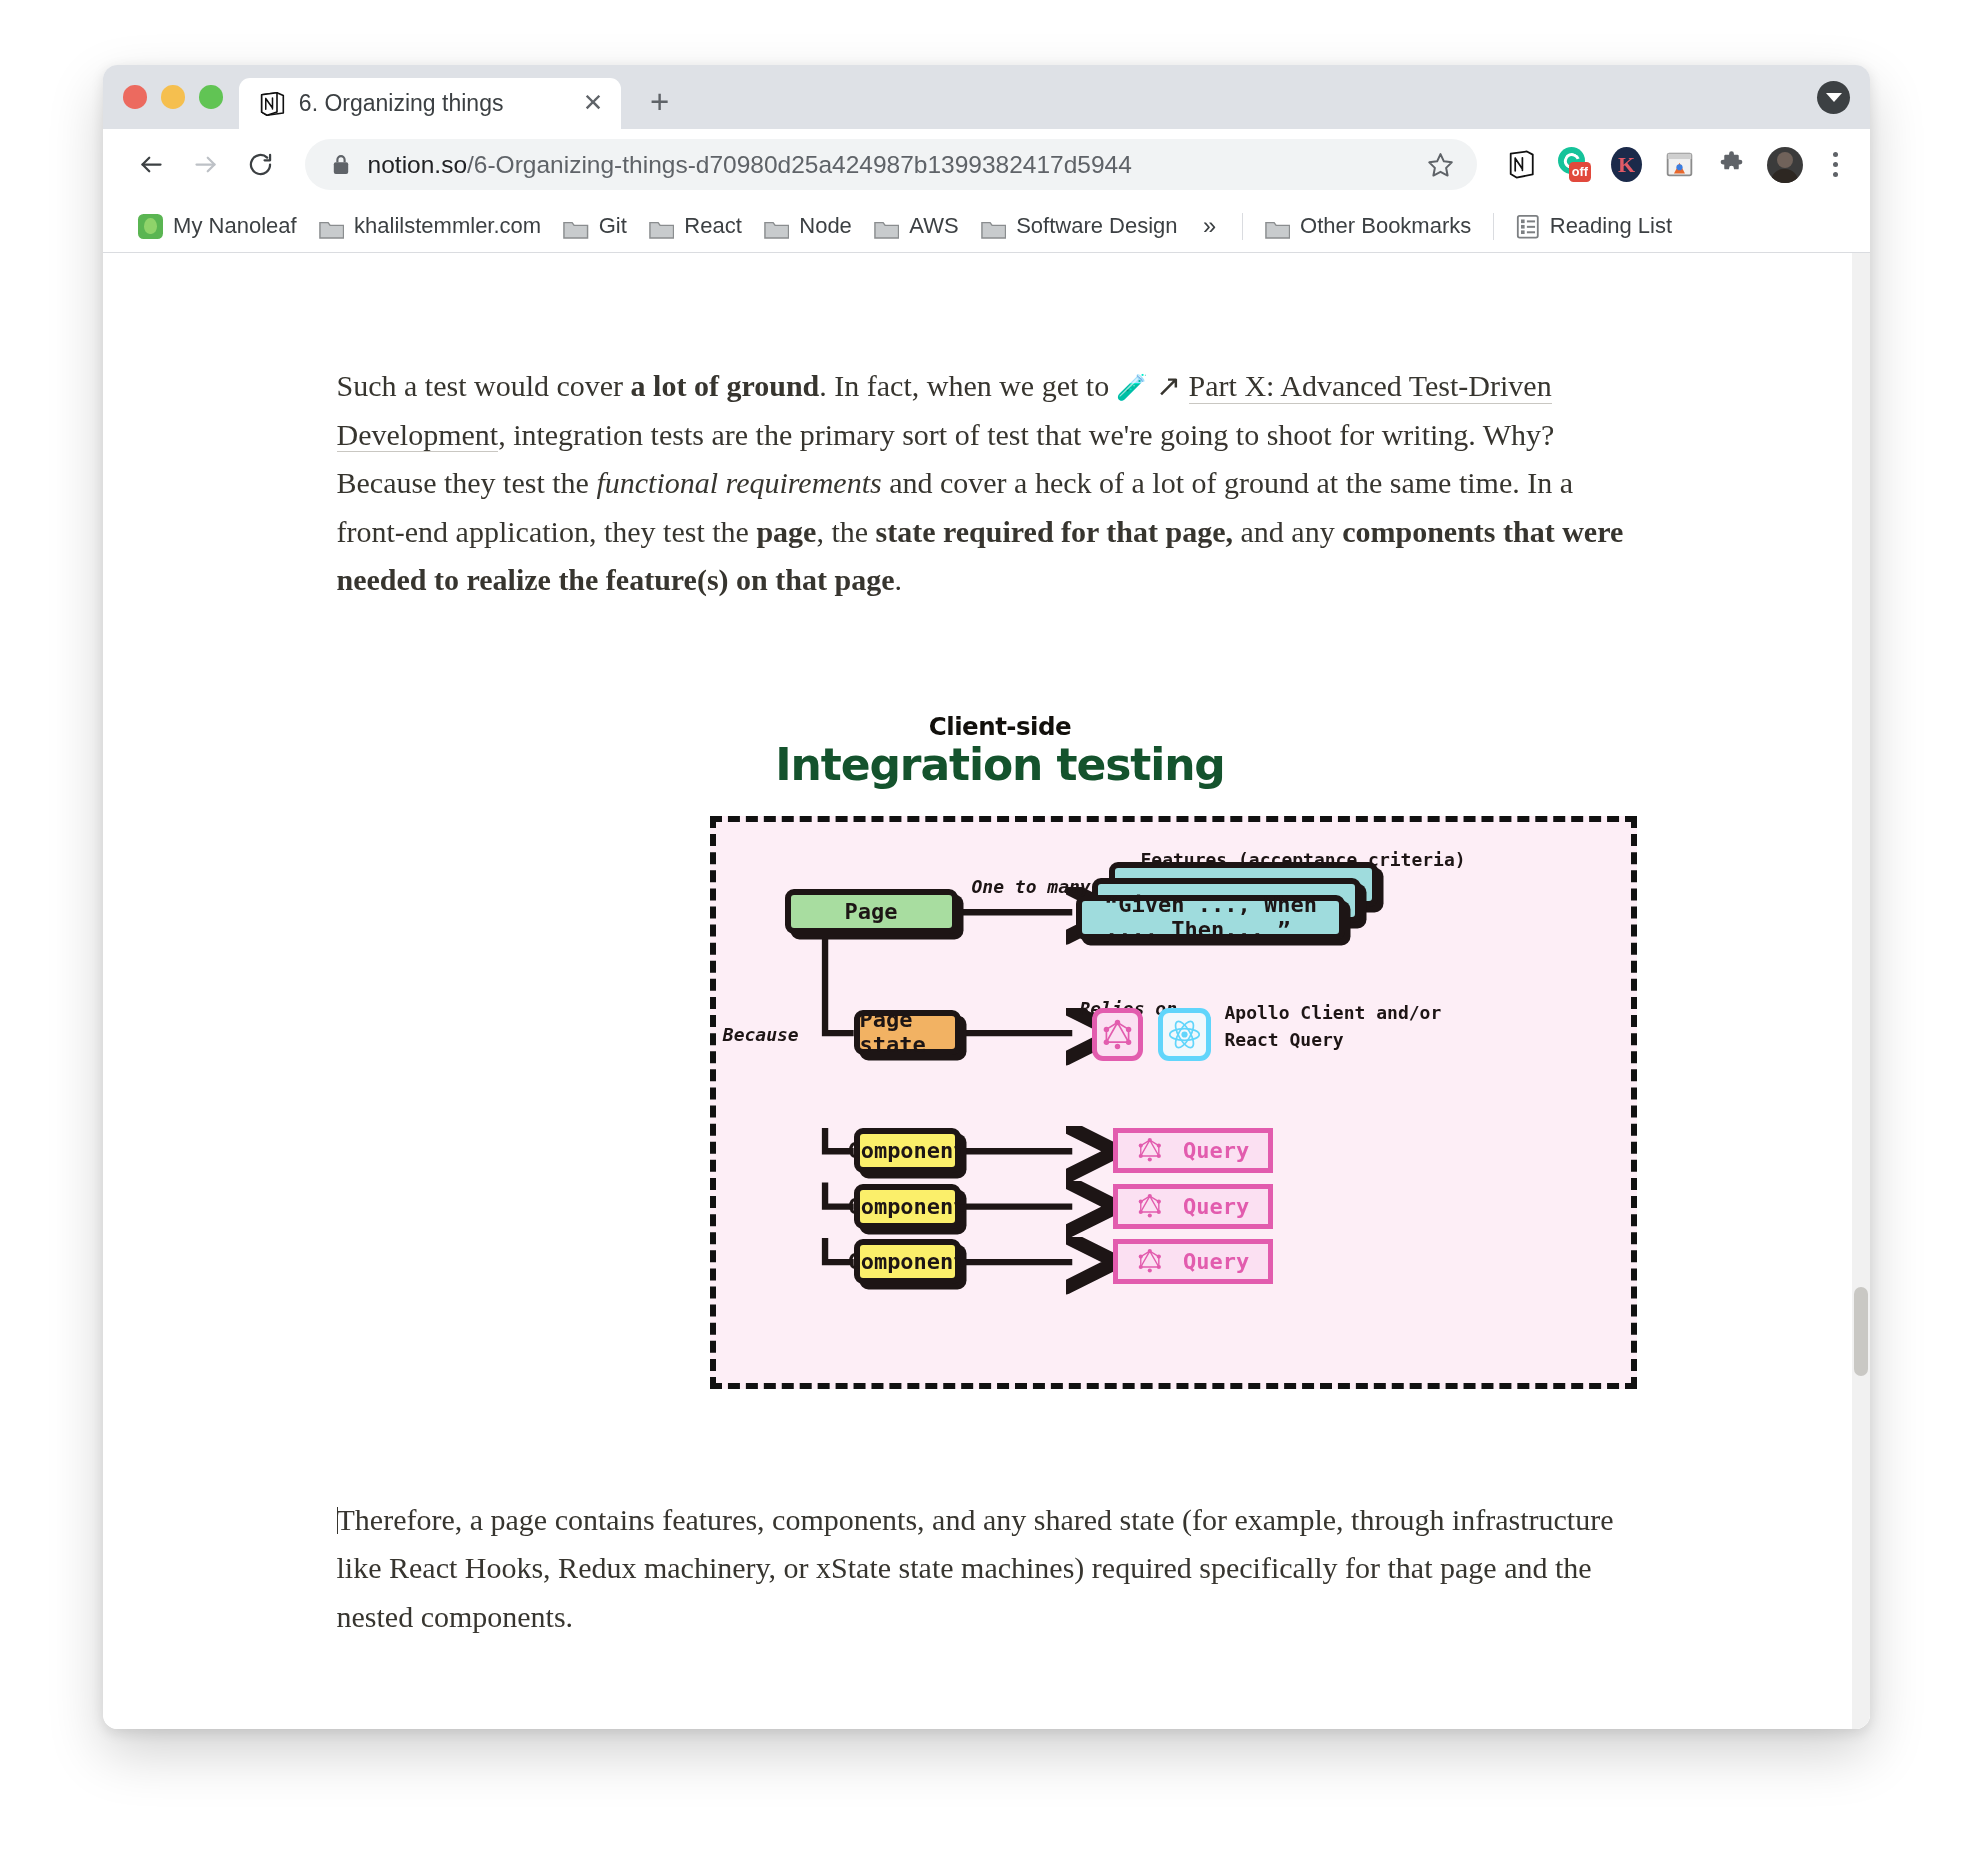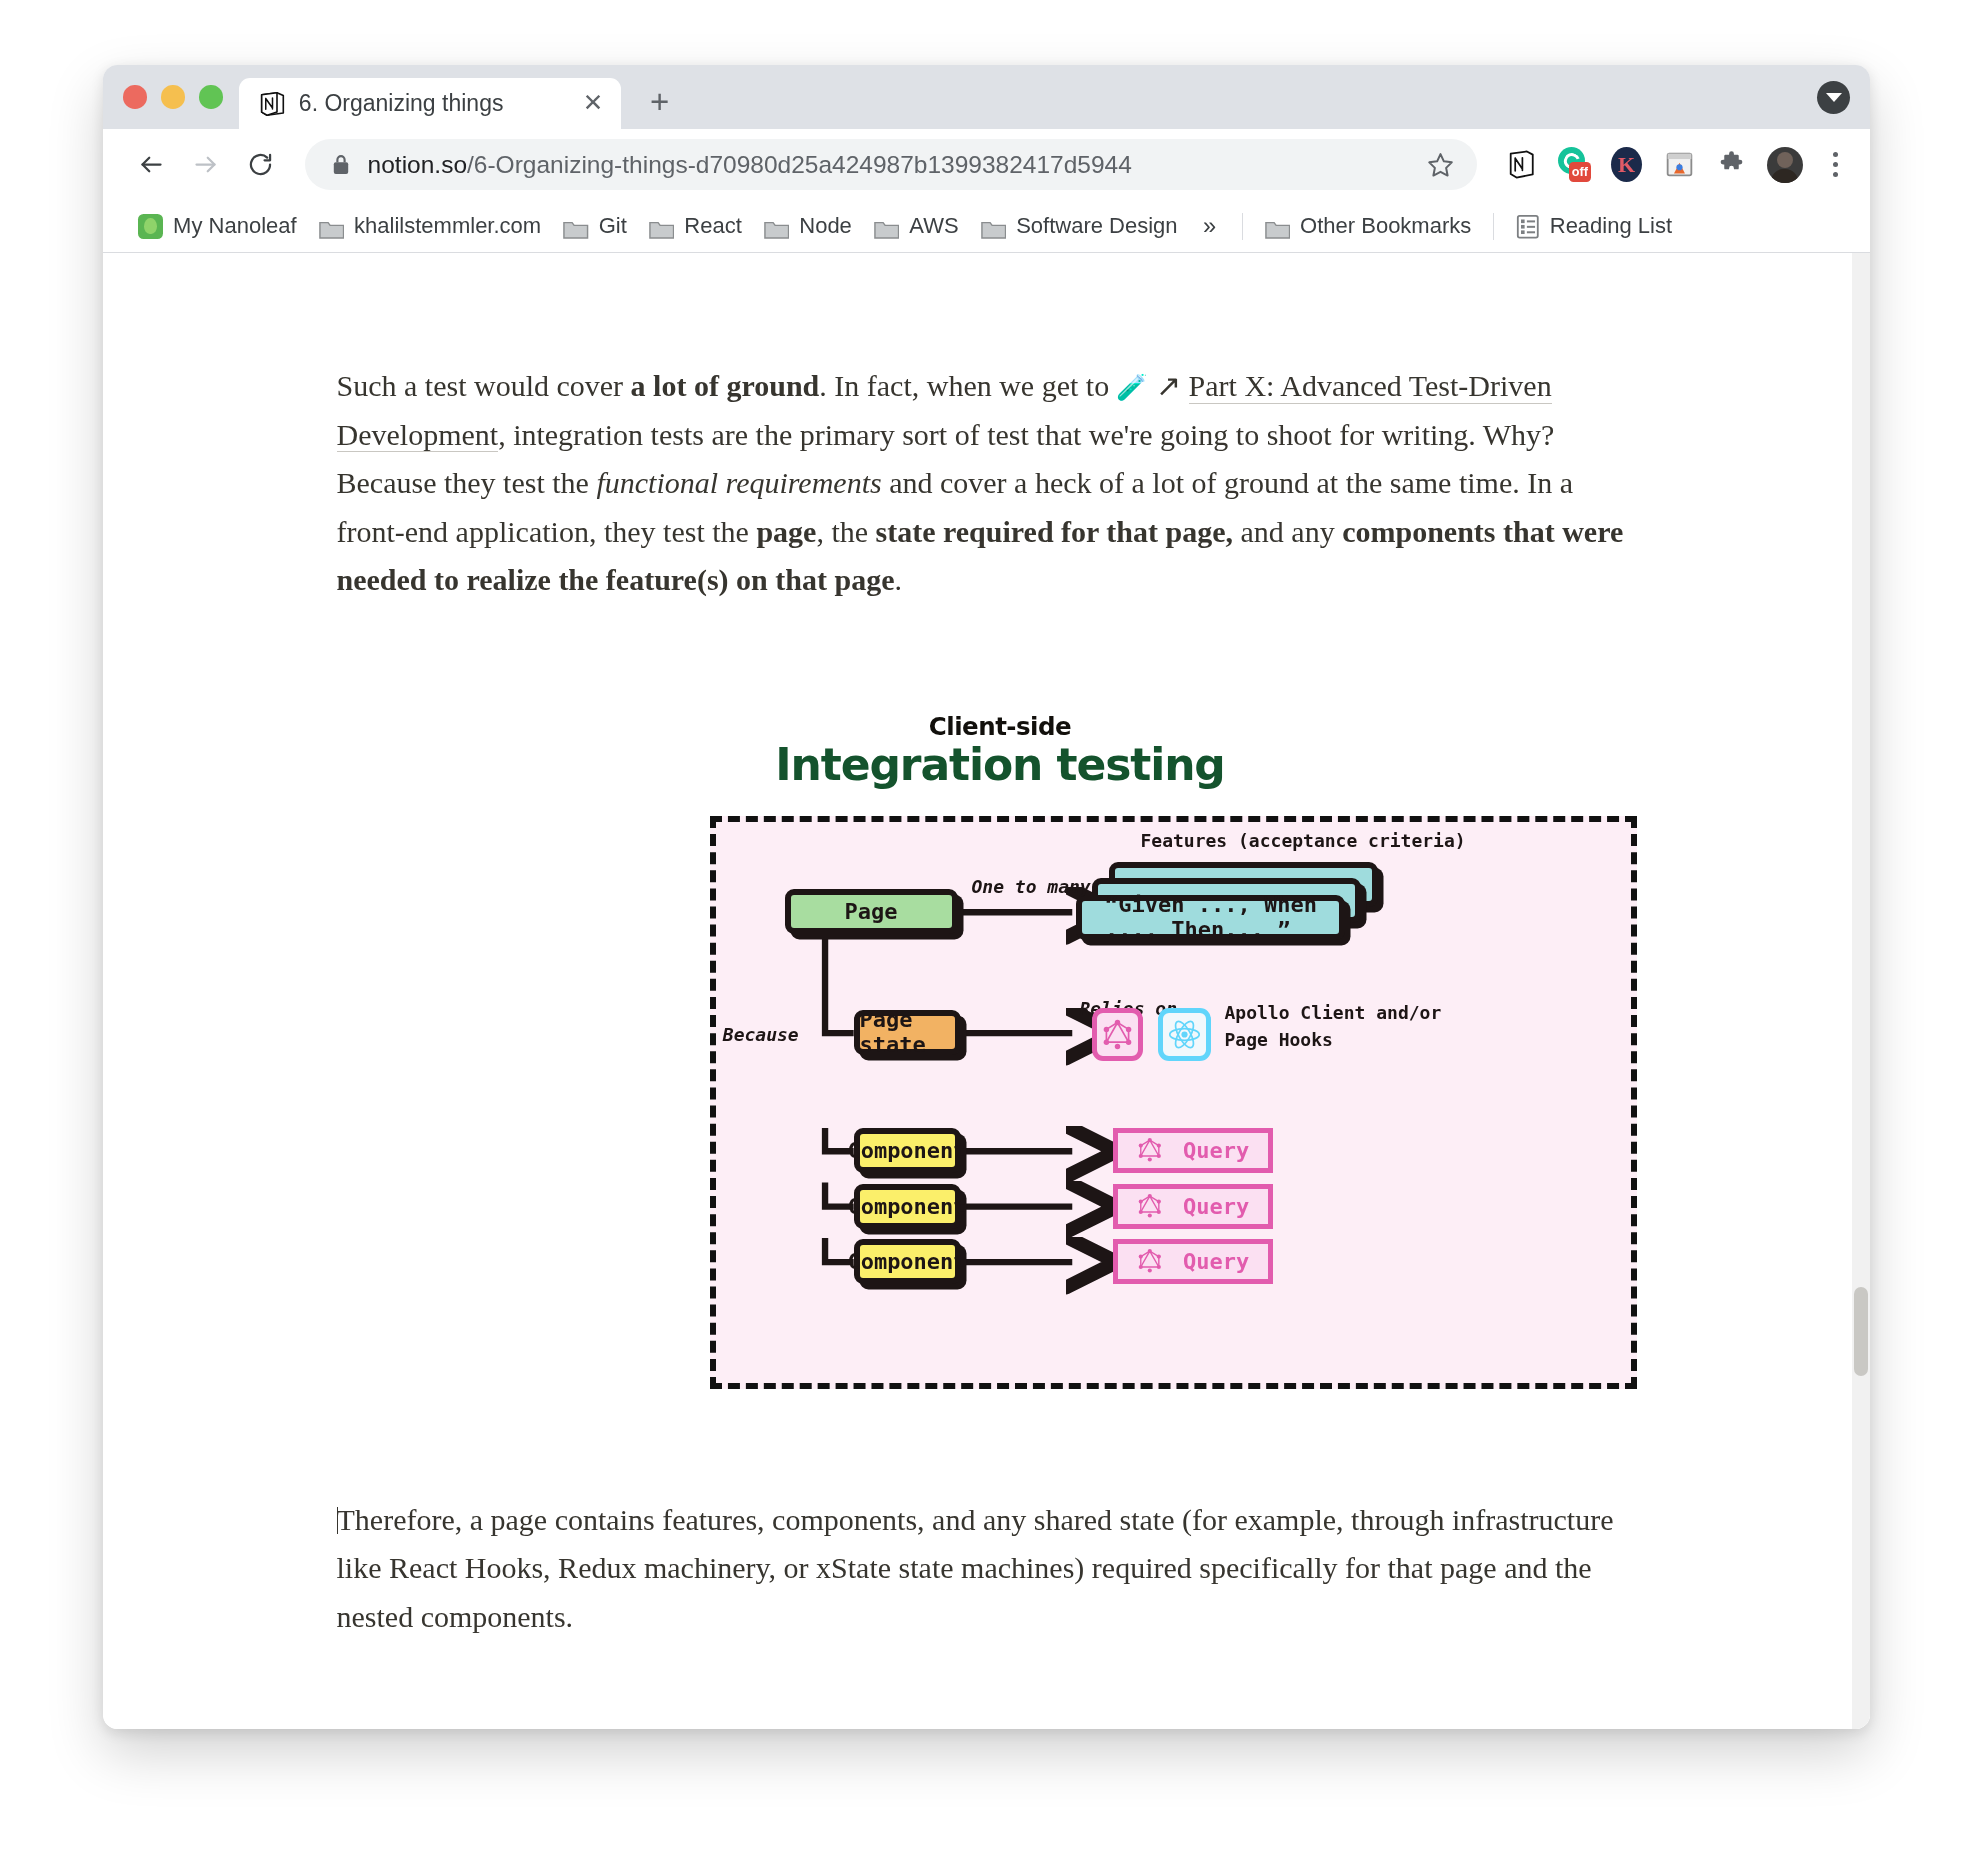--- a/index.html
+++ b/index.html
@@ -526,21 +526,21 @@
             <path d="M120 400 L120 423 L148 423" fill="none" stroke="#1d1515" stroke-width="7" stroke-linecap="square"></path>
             <path d="M120 461 L120 484 L148 484" fill="none" stroke="#1d1515" stroke-width="7" stroke-linecap="square"></path>
 
             <line x1="272" y1="232" x2="392" y2="232" stroke="#1d1515" stroke-width="7" marker-end="url(#ah)"></line>
 
             <line x1="272" y1="362" x2="392" y2="362" stroke="#1d1515" stroke-width="7" marker-end="url(#ah)"></line>
             <line x1="272" y1="423" x2="392" y2="423" stroke="#1d1515" stroke-width="7" marker-end="url(#ah)"></line>
             <line x1="272" y1="484" x2="392" y2="484" stroke="#1d1515" stroke-width="7" marker-end="url(#ah)"></line>
           </svg>
 
-          <div class="lbl plain" style="left:425px; top:8px;">Features (acceptance criteria)</div>
+          <div class="lbl plain" style="left:425px; top:27px;">Features (acceptance criteria)</div>
           <div class="node feature" style="left:393px; top:40px; width:269px; height:45px;"></div>
           <div class="node feature" style="left:376px; top:56px; width:269px; height:45px;"></div>
           <div class="node feature" style="left:360px; top:73px; width:269px; height:45px;">“Given ..., When ..., Then... ”</div>
 
           <div class="node page" style="left:69px; top:67px; width:173px; height:45px;">Page</div>
           <div class="lbl" style="left:256px; top:54px;">One to many</div>
 
           <div class="lbl" style="left:7.3px; top:202px;">Because</div>
 
           <div class="node pagestate" style="left:138px; top:188px; width:107px; height:45px;">Page state</div>
@@ -565,21 +565,21 @@
             <svg width="35" height="31" viewBox="0 0 44 40">
               <g stroke="#61d5fb" stroke-width="2.2" fill="none">
                 <ellipse cx="22" cy="20" rx="19" ry="7.5"></ellipse>
                 <ellipse cx="22" cy="20" rx="19" ry="7.5" transform="rotate(60 22 20)"></ellipse>
                 <ellipse cx="22" cy="20" rx="19" ry="7.5" transform="rotate(120 22 20)"></ellipse>
               </g>
               <circle cx="22" cy="20" r="4" fill="#61d5fb"></circle>
             </svg>
           </div>
           <div class="lbl plain" style="left:509px; top:180px;">Apollo Client and/or</div>
-          <div class="lbl plain" style="left:509px; top:207px;">Page Hooks</div>
+          <div class="lbl plain" style="left:509px; top:207px;">React Query</div>
 
           <div class="node component" style="left:138px; top:306px; width:107px; height:45px;">Component</div>
           <div class="qbox" style="left:376px; top:306px; width:160px; height:45px;">
             <svg width="23.6" height="25.5" viewBox="0 0 34 36">
               <g stroke="#e25cae" stroke-width="2" fill="none">
                   <path d="M17 4 L30 27 L4 27 Z"></path>
                   <path d="M17 4 L4 12 L4 27"></path>
                   <path d="M17 4 L30 12 L30 27"></path>
                 </g>
               <circle cx="17" cy="4" r="3" fill="#e25cae"></circle>

